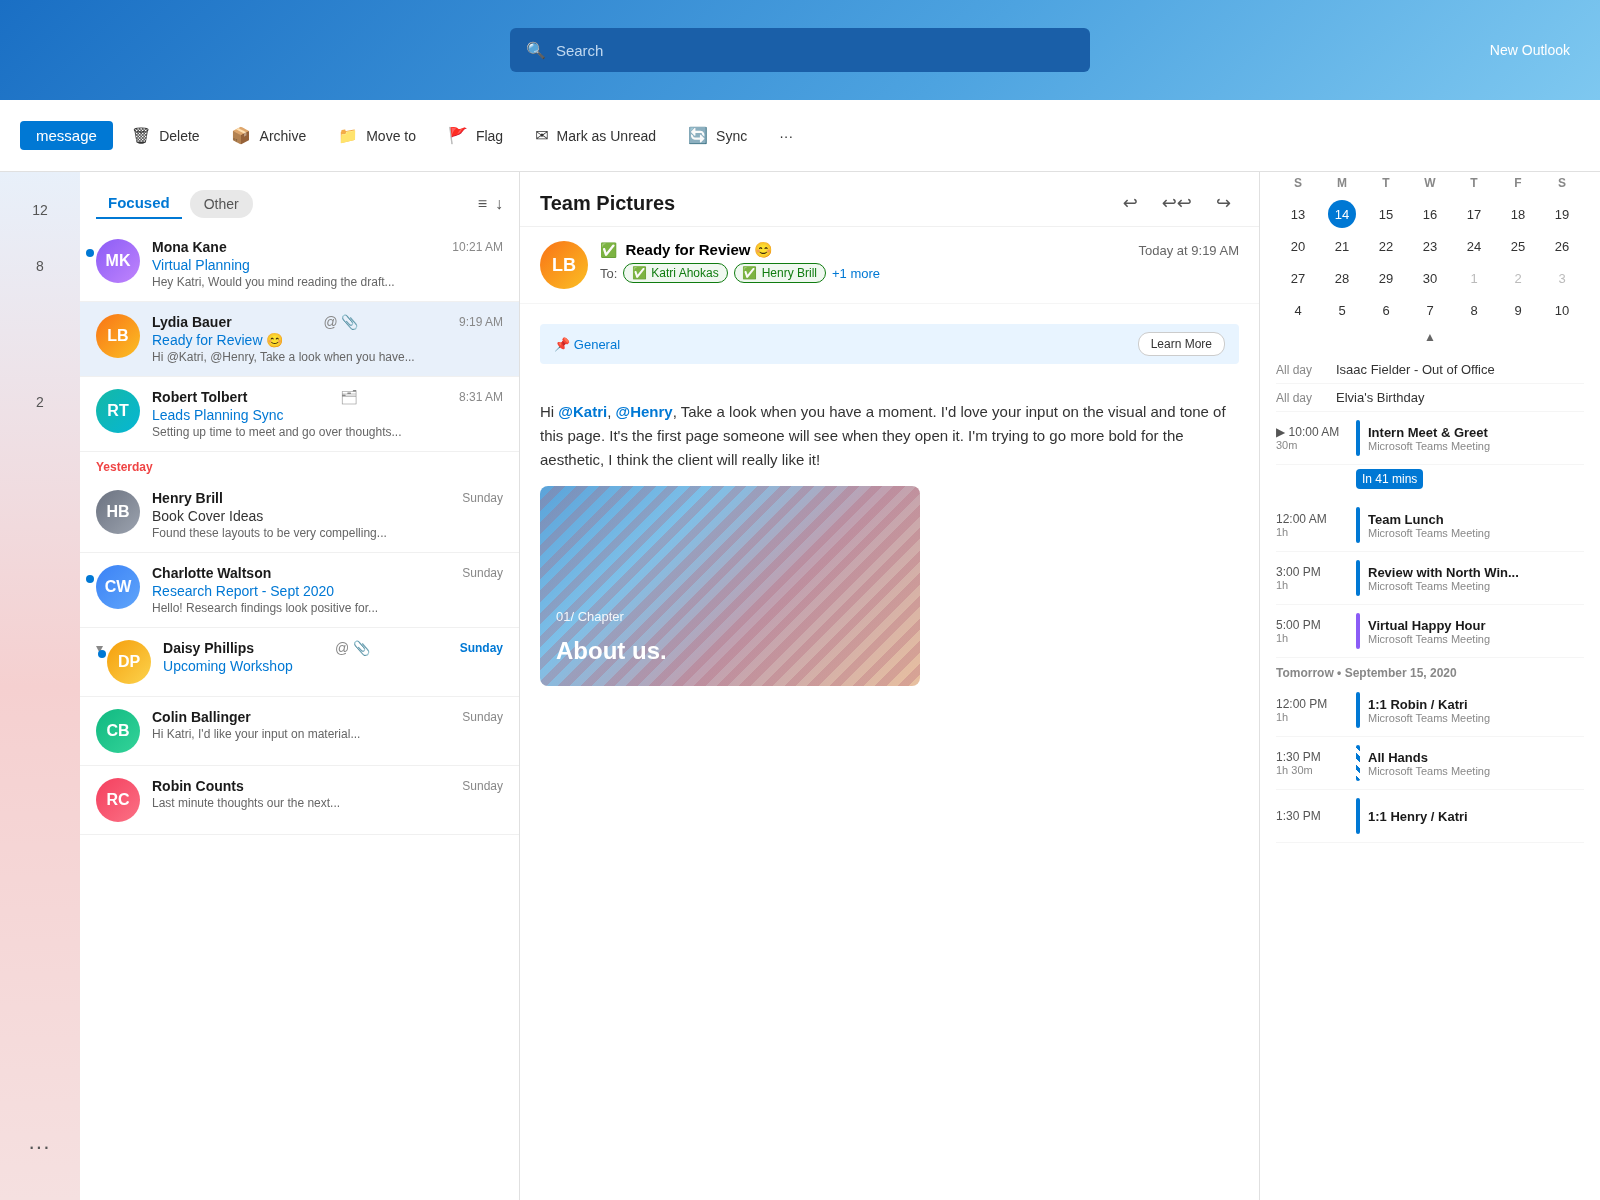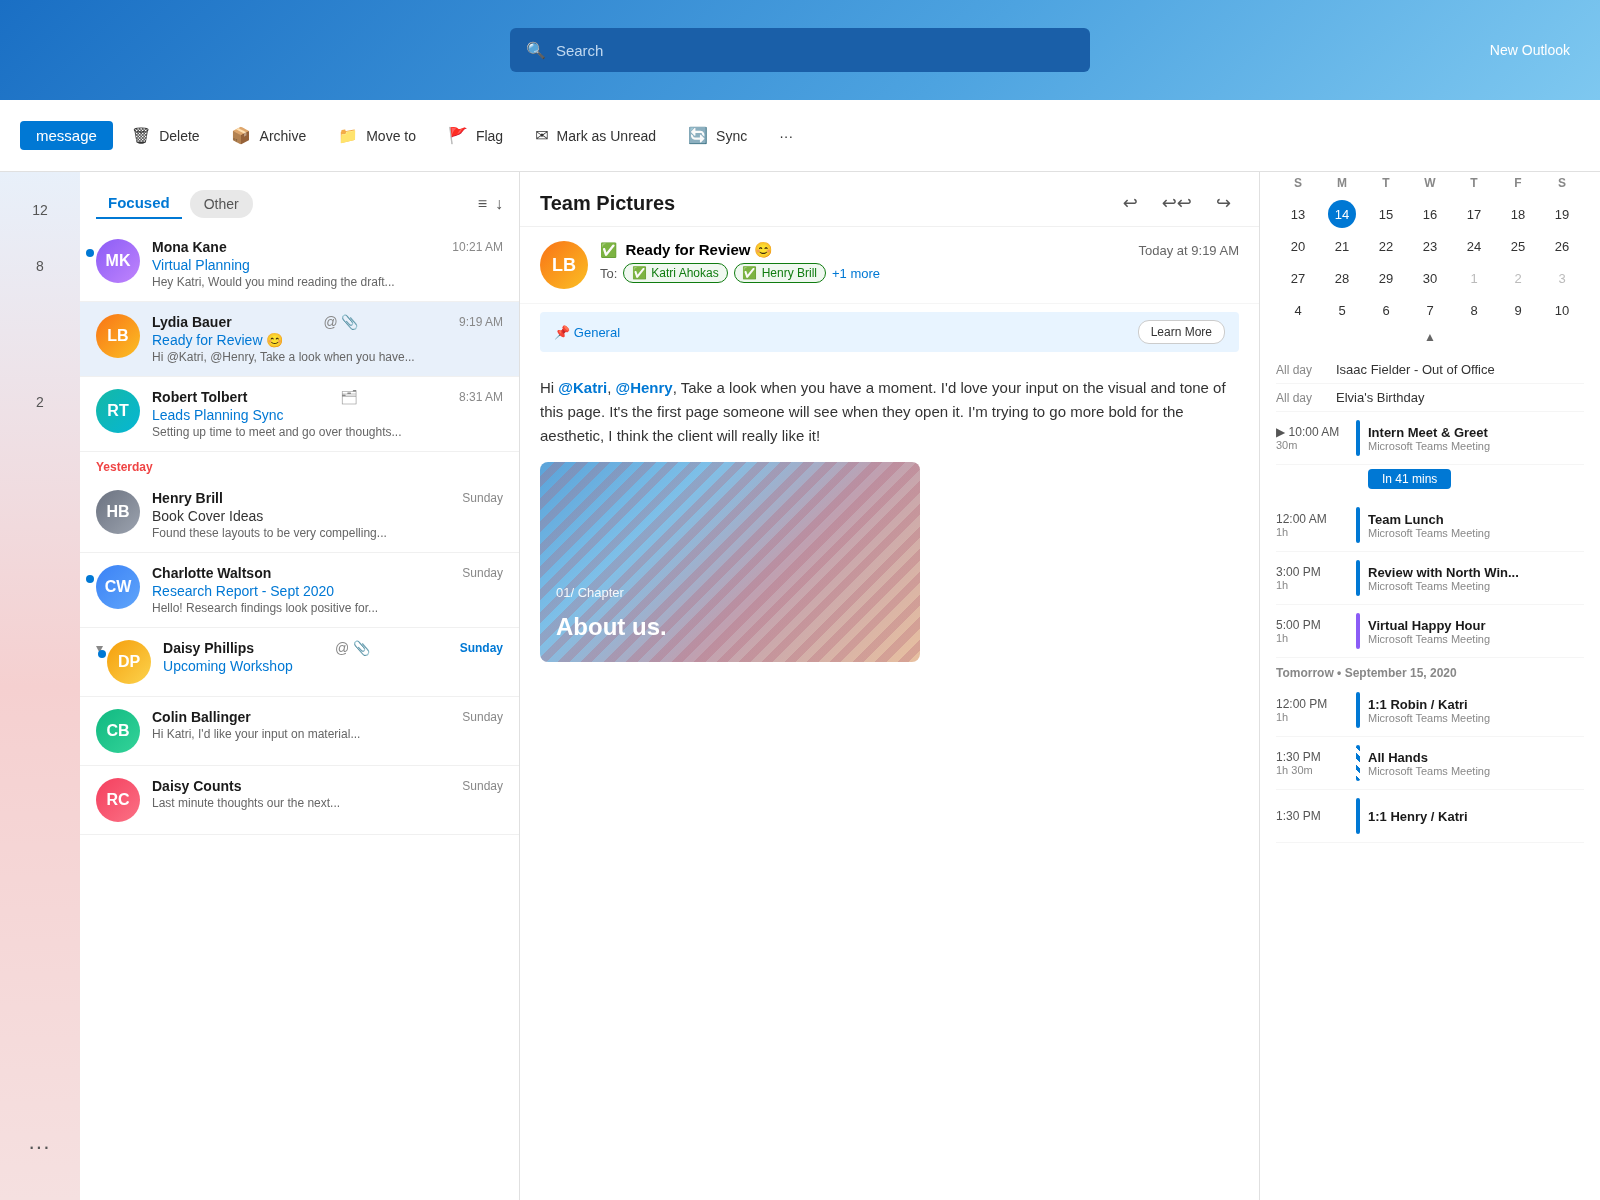--- a/index.html
+++ b/index.html
@@ -235,21 +235,21 @@
     .from-to-row { font-size: 13px; color: #555; display: flex; align-items: center; gap: 6px; margin-top: 4px; }
     .recipient-badge {
       display: inline-flex; align-items: center; gap: 4px;
       background: #f0f8f0; border: 1px solid #107c10; border-radius: 12px;
       padding: 2px 8px; font-size: 12px; color: #107c10;
     }
     .more-link { color: #0078d4; font-size: 13px; cursor: pointer; }
     .general-tag {
       display: flex; align-items: center; justify-content: space-between;
       background: #e8f4ff; border-radius: 4px; padding: 8px 14px;
-      margin: 8px 20px; font-size: 13px; color: #0078d4;
+      margin: 20px 20px; font-size: 13px; color: #0078d4;
     }
     .learn-more-btn {
       background: white; border: 1px solid #ccc; border-radius: 11px;
       padding: 4px 12px; font-size: 12px; cursor: pointer; color: #333;
     }
     .reading-body {
       padding: 16px 20px;
       font-size: 15px;
       line-height: 1.6;
       color: #333;
@@ -350,23 +350,23 @@
         #0078d4 4px,
         white 4px,
         white 8px
       );
     }
     .event-details { flex: 1; }
     .event-title { font-size: 13px; font-weight: 600; color: #1a1a1a; }
     .event-subtitle { font-size: 11px; color: #888; }
     .in-mins-badge {
       background: #0078d4; color: white;
-      border-radius: 4px; padding: 3px 14px;
+      border-radius: 4px; padding: 3px 6px;
       font-size: 12px; font-weight: 500;
-      display: inline-block; margin: 4px 12px;
+      display: inline-block; margin: 4px 0;
     }
     .tomorrow-label { font-size: 12px; color: #888; padding: 8px 0 4px; font-weight: 600; }
   </style>
 </head>
 <body>
 
 <div class="top-bar">
   <div class="search-box">
     <span class="search-icon">🔍</span>
     <span class="search-text">Search</span>
@@ -522,21 +522,21 @@
             <span class="email-time">Sunday</span>
           </div>
           <div class="email-preview">Hi Katri, I'd like your input on material...</div>
         </div>
       </div>
 
       <div class="email-item">
         <div class="avatar avatar-robin">RC</div>
         <div class="email-content">
           <div class="email-meta">
-            <span class="email-sender">Daisy Counts</span>
+            <span class="email-sender">Robin Counts</span>
             <span class="email-time">Sunday</span>
           </div>
           <div class="email-preview">Last minute thoughts our the next...</div>
         </div>
       </div>
     </div>
   </div>
 
   <div class="email-reading-pane">
     <div class="reading-header">

